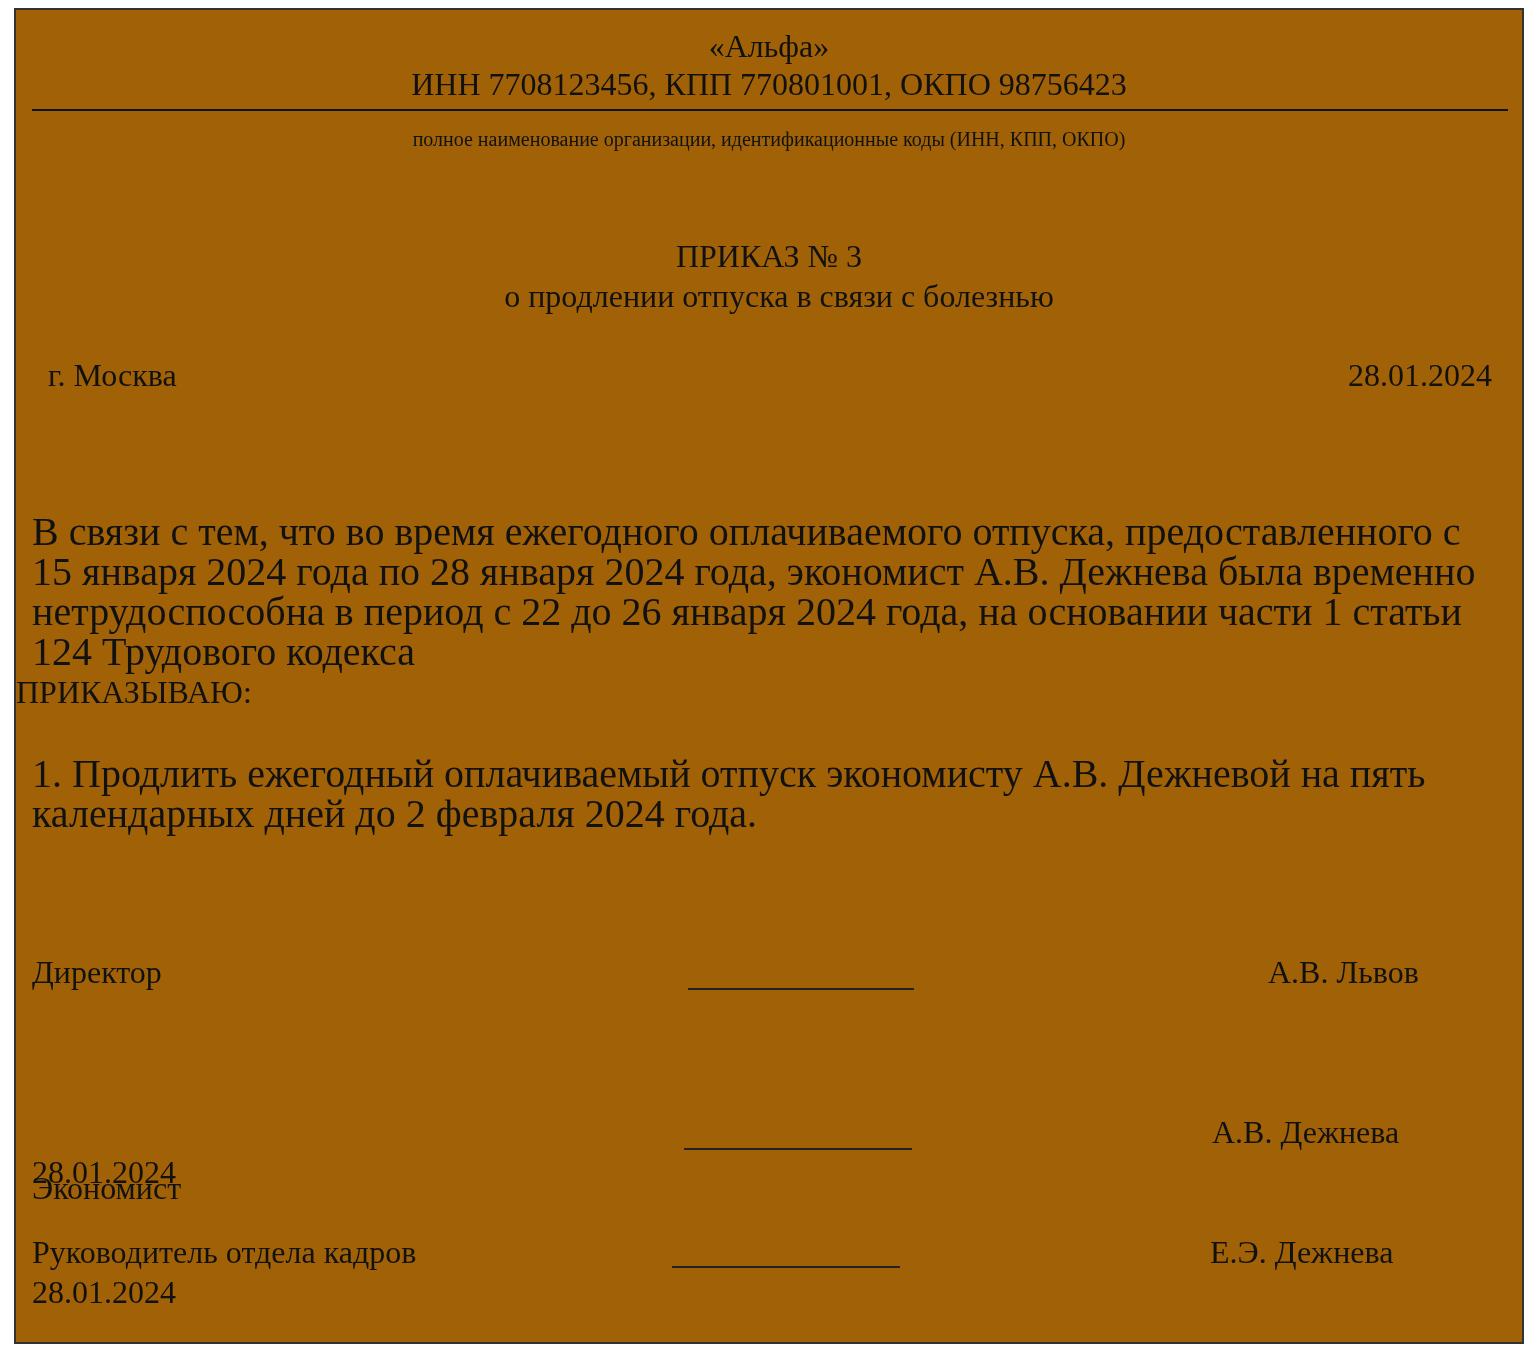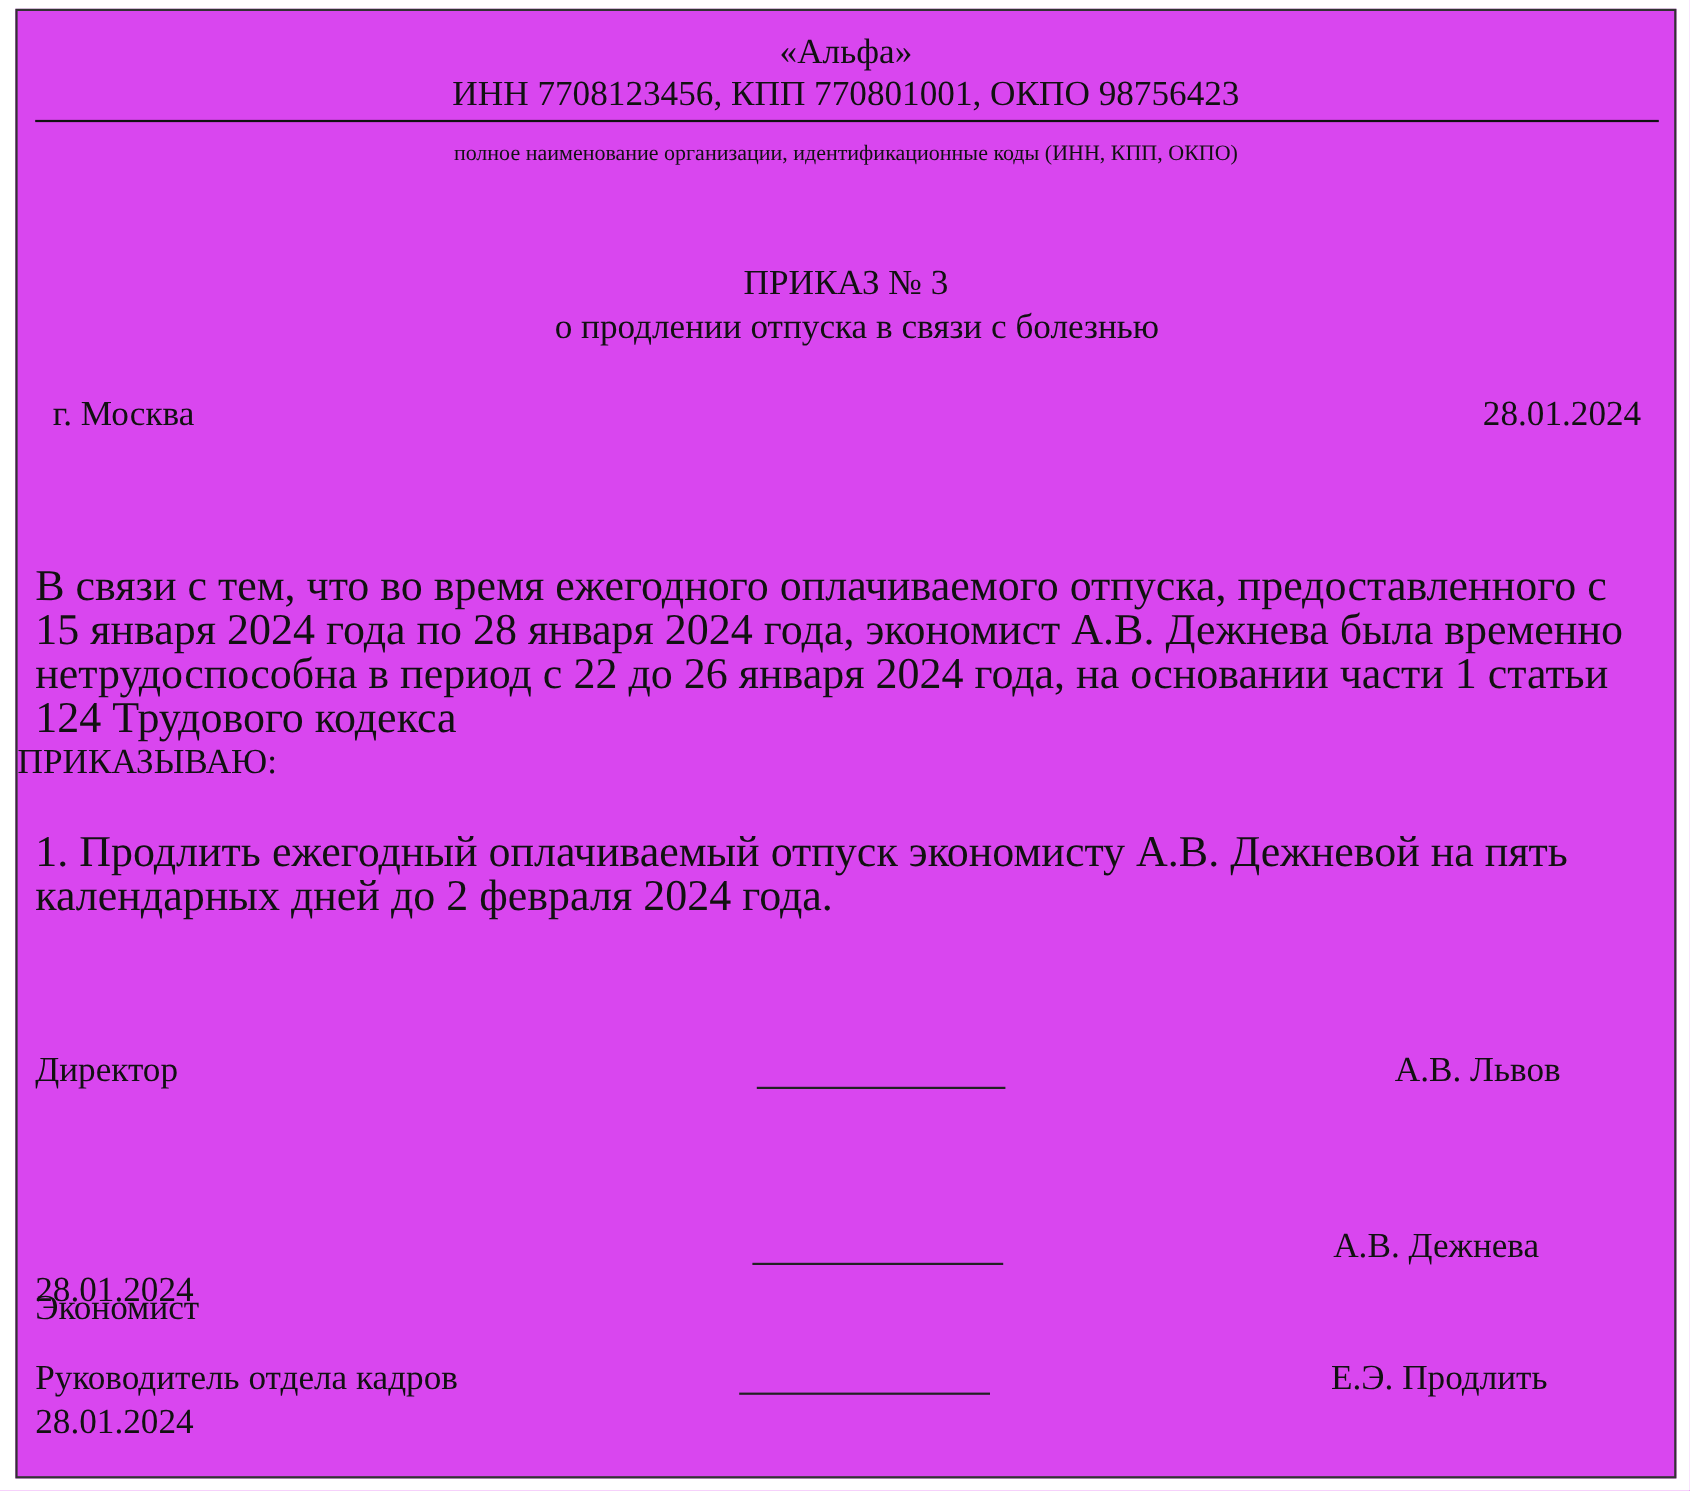--- a/index.html
+++ b/index.html
@@ -1,19 +1,19 @@
 <!DOCTYPE html>
 <html><head>
 <meta charset="utf-8">
 <style>
   html, body { margin: 0; padding: 0; background: #ffffff; }
   body { width: 1536px; height: 1355px; position: relative; overflow: hidden;
          font-family: "Liberation Serif", "DejaVu Serif", serif; color: #111; }
   .doc { position: absolute; left: 14px; top: 8px; width: 1510px; height: 1336px;
-         background: #d946ef; border: 2px solid #333; box-sizing: border-box; }
+         background: #a16207; border: 2px solid #333; box-sizing: border-box; }
   .abs { position: absolute; white-space: nowrap; }
   .c { left: 0; right: 0; text-align: center; }
   .f32 { font-size: 32px; line-height: 40px; }
   .f20 { font-size: 20px; line-height: 24px; }
   .rule { position: absolute; left: 16px; right: 14px; top: 99px; height: 2px; background: #111; }
   .para { position: absolute; left: 16px; width: 1470px; font-size: 40px; line-height: 40px; white-space: normal; }
   .sigline { position: absolute; height: 2px; background: #222; }
 </style>
 </head>
 <body>
@@ -41,15 +41,15 @@
 
 
   <div class="abs f32" style="top:1158px; left:16px;">Экономист</div>
   <div class="abs f32" style="top:1142px; left:16px;">28.01.2024</div>
   <div class="sigline" style="top:1138px; left:668px; width:228px;"></div>
   <div class="abs f32" style="top:1102px; left:1196px;">А.В. Дежнева</div>
 
   <div class="abs f32" style="top:1222px; left:16px;">Руководитель отдела кадров</div>
   <div class="abs f32" style="top:1262px; left:16px;">28.01.2024</div>
   <div class="sigline" style="top:1256px; left:656px; width:228px;"></div>
-  <div class="abs f32" style="top:1222px; left:1194px;">Е.Э. Продлить</div>
+  <div class="abs f32" style="top:1222px; left:1194px;">Е.Э. Дежнева</div>
 
 </div>
 
 </body></html>

